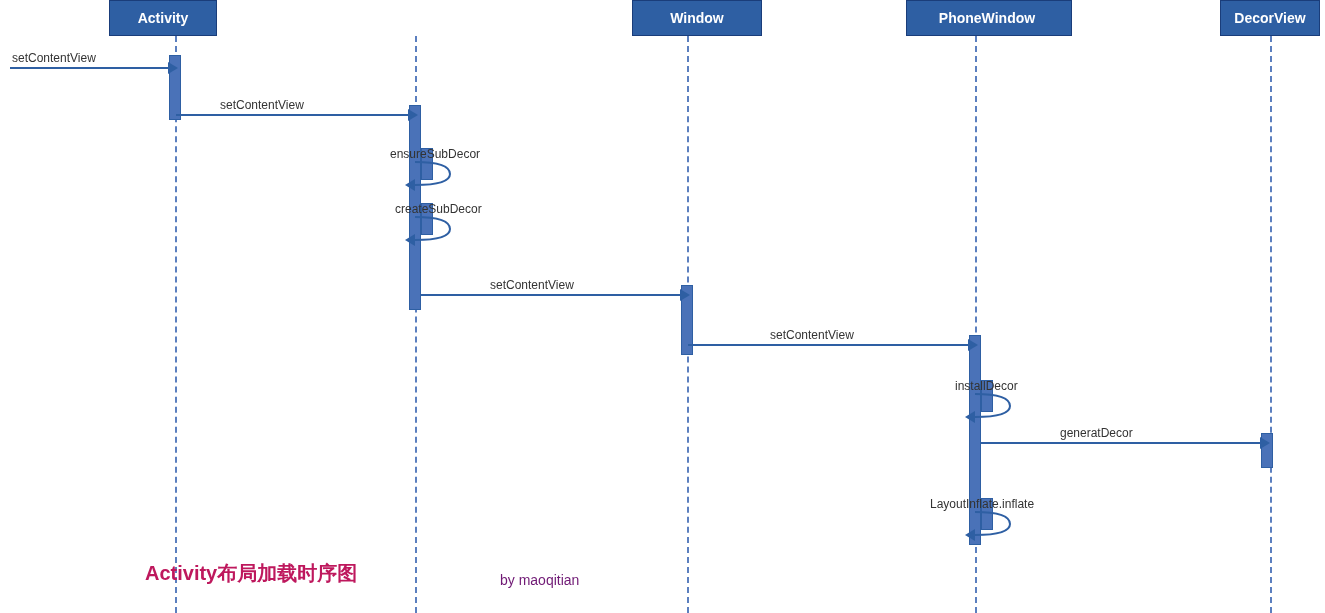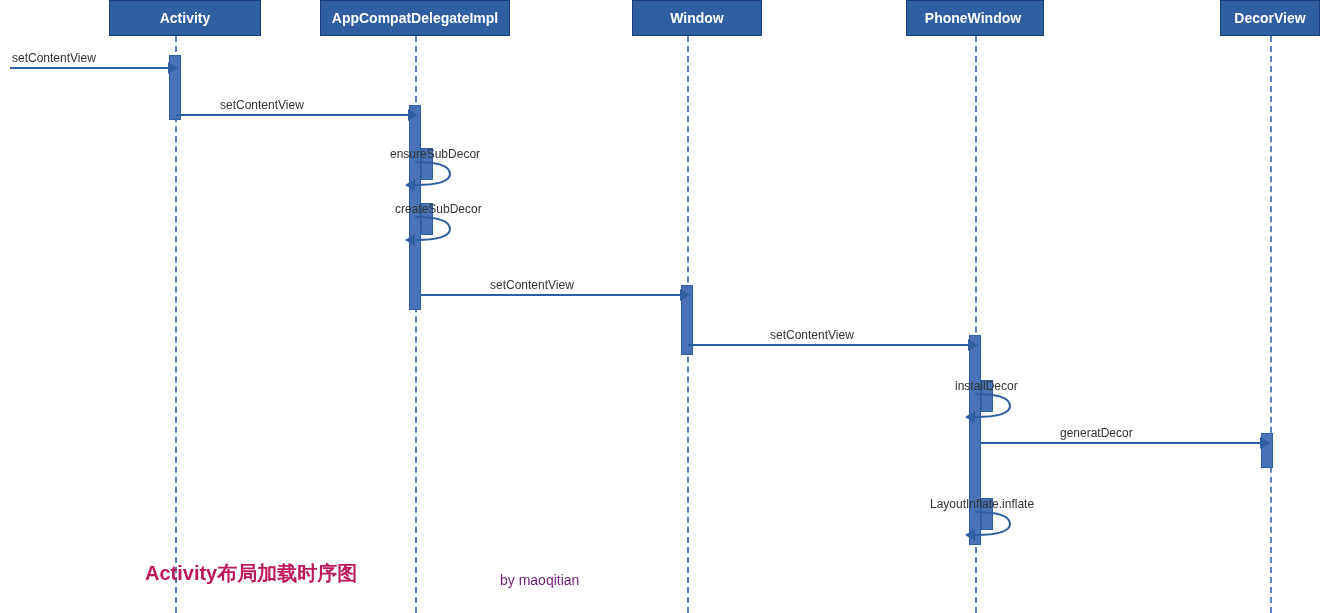--- a/index.html
+++ b/index.html
@@ -58,30 +58,27 @@
       position: absolute;
       font-size: 14px;
       color: #701a75;
     }
   </style>
 </head>
 <body>
 
 <div id="diagram">
 
-  <div class="lifeline-header" style="left:109px; width:152px;">
+  <div class="lifeline-header" style="left:109px; width:108px;">
     <span>Activity</span>
-  </div>
-  <div class="lifeline-header" style="left:320px; width:190px;">
-    <span>AppCompatDelegateImpl</span>
   </div>
   <div class="lifeline-header" style="left:632px; width:130px;">
     <span>Window</span>
   </div>
-  <div class="lifeline-header" style="left:906px; width:138px;padding-left:12px;">
+  <div class="lifeline-header" style="left:906px; width:166px;padding-left:12px;">
     <span>PhoneWindow</span>
   </div>
   <div class="lifeline-header" style="left:1220px; width:100px;align-items:center;">
     <span>DecorView</span>
   </div>
 
   <div class="lifeline-line" style="left:175px; height:577px;"></div>
   <div class="lifeline-line" style="left:415px; height:577px;"></div>
   <div class="lifeline-line" style="left:687px; height:577px;"></div>
   <div class="lifeline-line" style="left:975px; height:577px;"></div>

